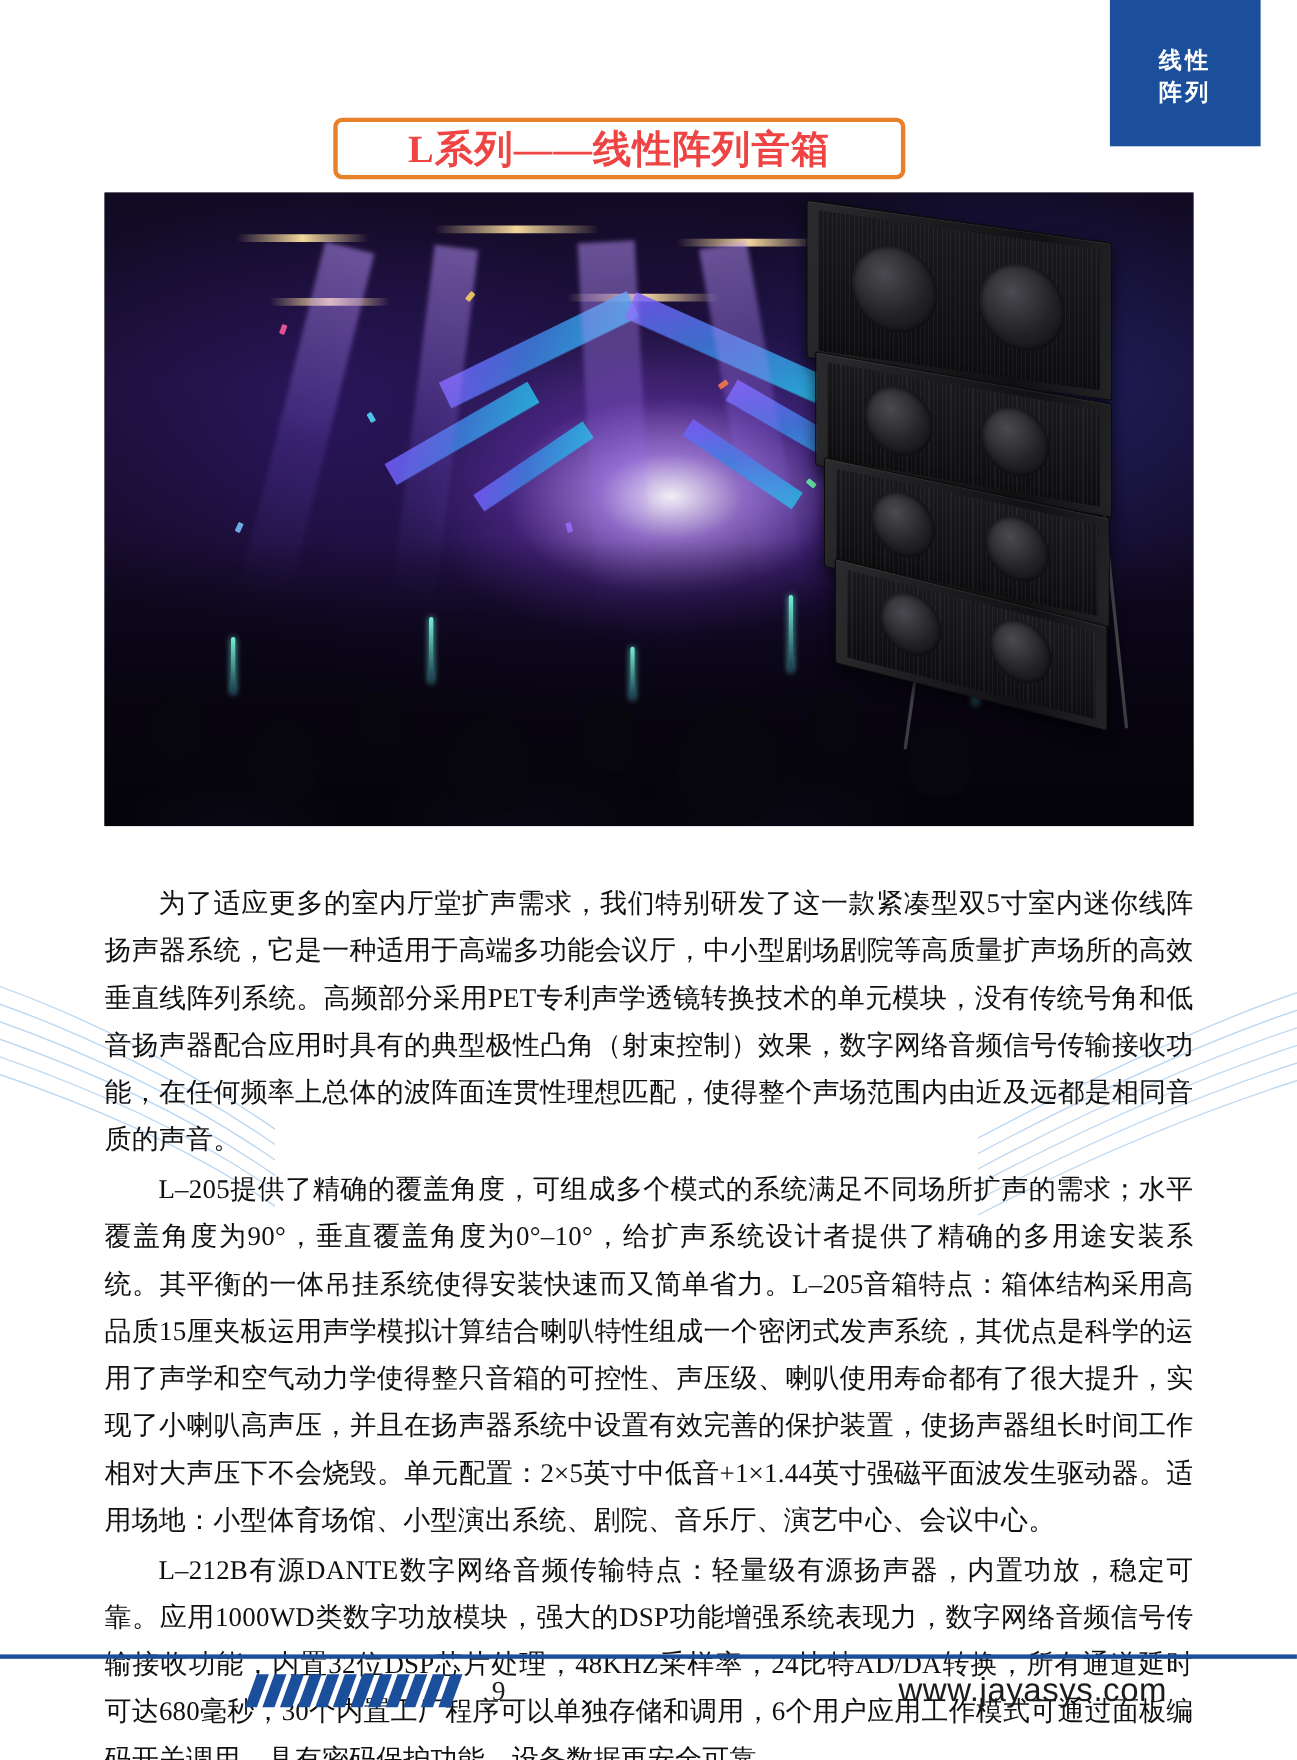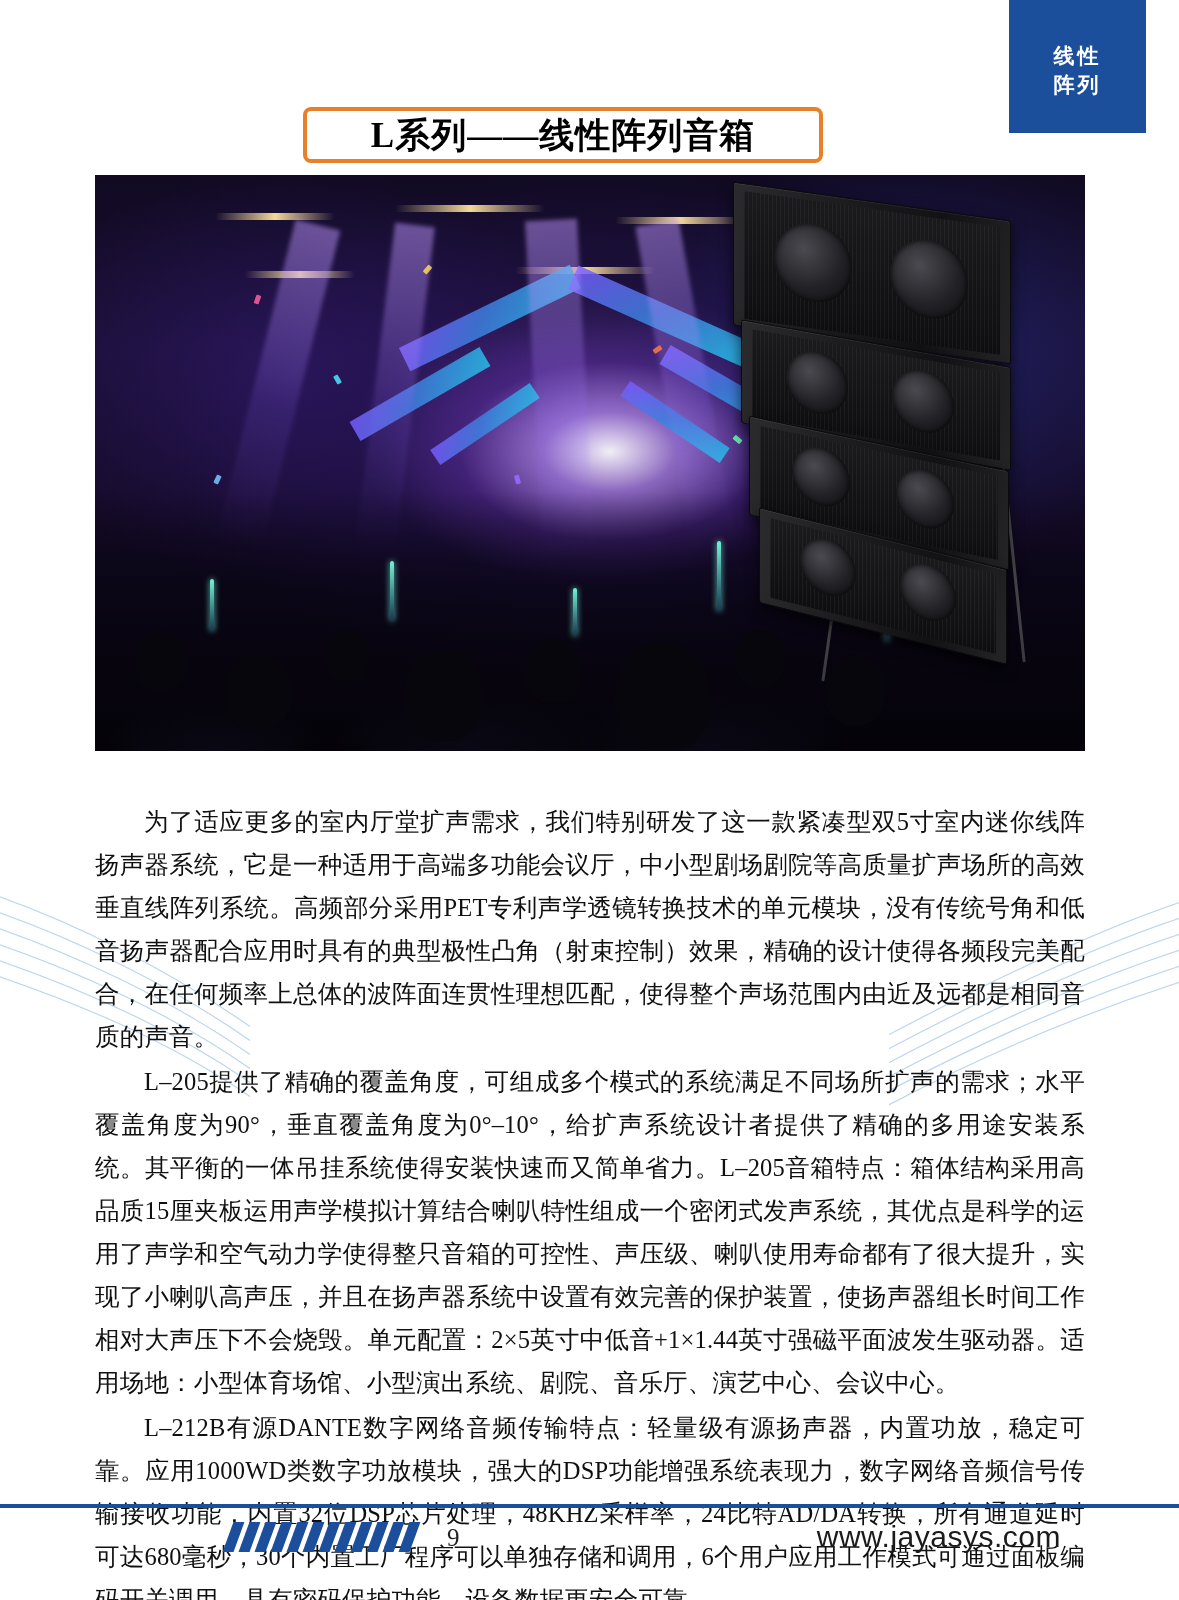--- a/index.html
+++ b/index.html
@@ -51,21 +51,21 @@
     border-radius: 8px;
     display: flex;
     align-items: center;
     justify-content: center;
     box-sizing: border-box;
   }
   .title-banner .title-text {
     font-family: "Liberation Serif", serif;
     font-size: 35px;
     font-weight: bold;
-    color: #000000;
+    color: #ef4444;
     letter-spacing: 1px;
     white-space: nowrap;
   }
 
   
   .hero {
     position: absolute;
     left: 95px;
     top: 175px;
     width: 990px;
@@ -349,21 +349,21 @@
     <path d="M310,16 C220,44 110,96 -10,160"></path>
     <path d="M310,32 C220,60 110,110 -10,174"></path>
     <path d="M310,48 C220,76 110,124 -10,188"></path>
     <path d="M310,64 C220,92 110,138 -10,202"></path>
     <path d="M310,80 C220,108 110,152 -10,216"></path>
     <path d="M310,96 C220,124 110,166 -10,230"></path>
   </g>
 </svg>
 
 <div class="body-text">
-  <p>为了适应更多的室内厅堂扩声需求，我们特别研发了这一款紧凑型双5寸室内迷你线阵扬声器系统，它是一种适用于高端多功能会议厅，中小型剧场剧院等高质量扩声场所的高效垂直线阵列系统。高频部分采用PET专利声学透镜转换技术的单元模块，没有传统号角和低音扬声器配合应用时具有的典型极性凸角（射束控制）效果，精确的设计使得各频段完美配合，在任何频率上总体的波阵面连贯性理想匹配，使得整个声场范围内由近及远都是相同音质的声音。</p>
+  <p>为了适应更多的室内厅堂扩声需求，我们特别研发了这一款紧凑型双5寸室内迷你线阵扬声器系统，它是一种适用于高端多功能会议厅，中小型剧场剧院等高质量扩声场所的高效垂直线阵列系统。高频部分采用PET专利声学透镜转换技术的单元模块，没有传统号角和低音扬声器配合应用时具有的典型极性凸角（射束控制）效果，数字网络音频信号传输接收功能，在任何频率上总体的波阵面连贯性理想匹配，使得整个声场范围内由近及远都是相同音质的声音。</p>
   <p>L–205提供了精确的覆盖角度，可组成多个模式的系统满足不同场所扩声的需求；水平覆盖角度为90°，垂直覆盖角度为0°–10°，给扩声系统设计者提供了精确的多用途安装系统。其平衡的一体吊挂系统使得安装快速而又简单省力。L–205音箱特点：箱体结构采用高品质15厘夹板运用声学模拟计算结合喇叭特性组成一个密闭式发声系统，其优点是科学的运用了声学和空气动力学使得整只音箱的可控性、声压级、喇叭使用寿命都有了很大提升，实现了小喇叭高声压，并且在扬声器系统中设置有效完善的保护装置，使扬声器组长时间工作相对大声压下不会烧毁。单元配置：2×5英寸中低音+1×1.44英寸强磁平面波发生驱动器。适用场地：小型体育场馆、小型演出系统、剧院、音乐厅、演艺中心、会议中心。</p>
   <p>L–212B有源DANTE数字网络音频传输特点：轻量级有源扬声器，内置功放，稳定可靠。应用1000WD类数字功放模块，强大的DSP功能增强系统表现力，数字网络音频信号传输接收功能，内置32位DSP芯片处理，48KHZ采样率，24比特AD/DA转换，所有通道延时可达680毫秒，30个内置工厂程序可以单独存储和调用，6个用户应用工作模式可通过面板编码开关调用，具有密码保护功能，设备数据更安全可靠。</p>
 </div>
 
 <div class="footer">
   <div class="footer-rule"></div>
   <div class="footer-bars">
     <i></i>
       <i></i>
       <i></i>

